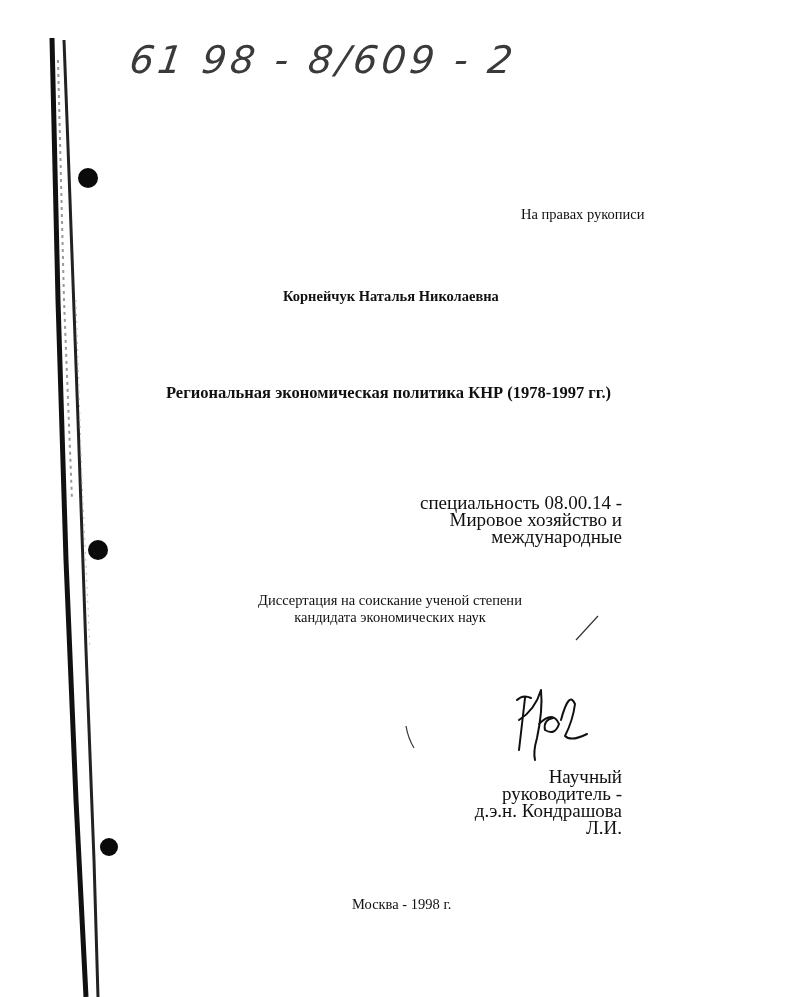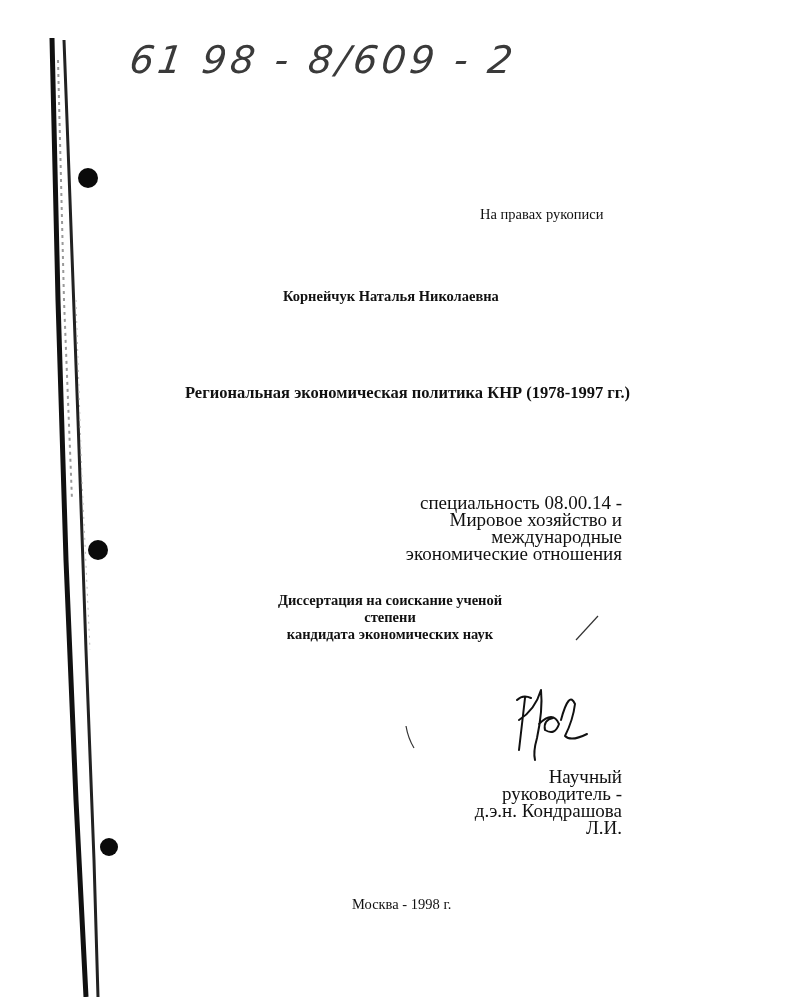--- a/index.html
+++ b/index.html
@@ -56,21 +56,20 @@
     .right-block {
       position: absolute;
       text-align: right;
       font-size: 19px;
       line-height: 17px;
     }
     .bold { font-weight: bold; }
     .title {
       font-weight: bold;
       font-size: 16.5px;
-      margin-left: 19px;
     }
     .signature {
       position: absolute;
       left: 505px;
       top: 680px;
       width: 100px;
       height: 90px;
     }
     .stray-mark {
       position: absolute;
@@ -97,33 +96,32 @@
   <svg class="stray-mark" style="left:86px;top:538px" width="24" height="24">
     <circle cx="12" cy="12" r="10" fill="#0a0a0a"></circle>
   </svg>
   <svg class="stray-mark" style="left:98px;top:836px" width="22" height="22">
     <circle cx="11" cy="11" r="9" fill="#0a0a0a"></circle>
   </svg>
 
   <div class="handwritten-code">61 98 - 8/609 - 2</div>
 
 
-  <div class="text-line" style="left:480px;top:206px;font-size:14.5px;">На правах рукописи</div>
+  <div class="text-line" style="left:521px;top:206px;font-size:14.5px;">На правах рукописи</div>
 
   <div class="text-line bold" style="left:283px;top:288px;font-size:14.5px;">Корнейчук Наталья Николаевна</div>
 
   <div class="text-line title" style="left:166px;top:384px;">Региональная экономическая политика КНР (1978-1997 гг.)</div>
 
   <div class="right-block" style="left:380px;top:494px;width:242px;">
     <div>специальность 08.00.14 -</div>
     <div>Мировое хозяйство и международные</div>
-    <div>экономические отношения</div>
   </div>
 
-  <div class="center-block" style="left:252px;top:592px;width:276px;font-weight:bold;font-size:14.5px;">
+  <div class="center-block" style="left:252px;top:592px;width:276px;font-weight:normal;font-size:14.5px;">
     <div>Диссертация на соискание ученой степени</div>
     <div>кандидата экономических наук</div>
   </div>
 
   <svg class="stray-mark" style="left:574px;top:614px" width="26" height="28">
     <line x1="24" y1="2" x2="2" y2="26" stroke="#333" stroke-width="1.2"></line>
   </svg>
   <svg class="stray-mark" style="left:404px;top:724px" width="12" height="26">
     <path d="M2 2 Q4 14 10 24" stroke="#333" stroke-width="1.2" fill="none"></path>
   </svg>

